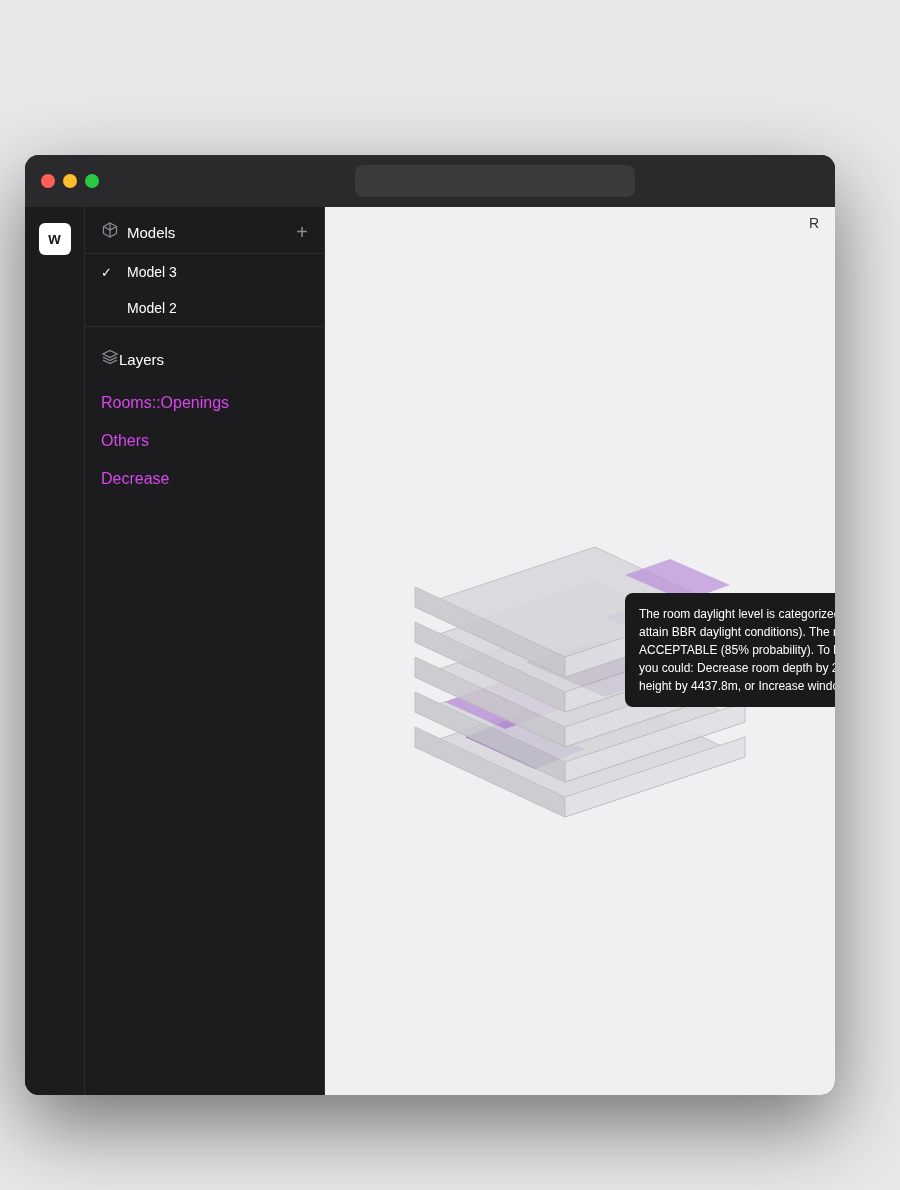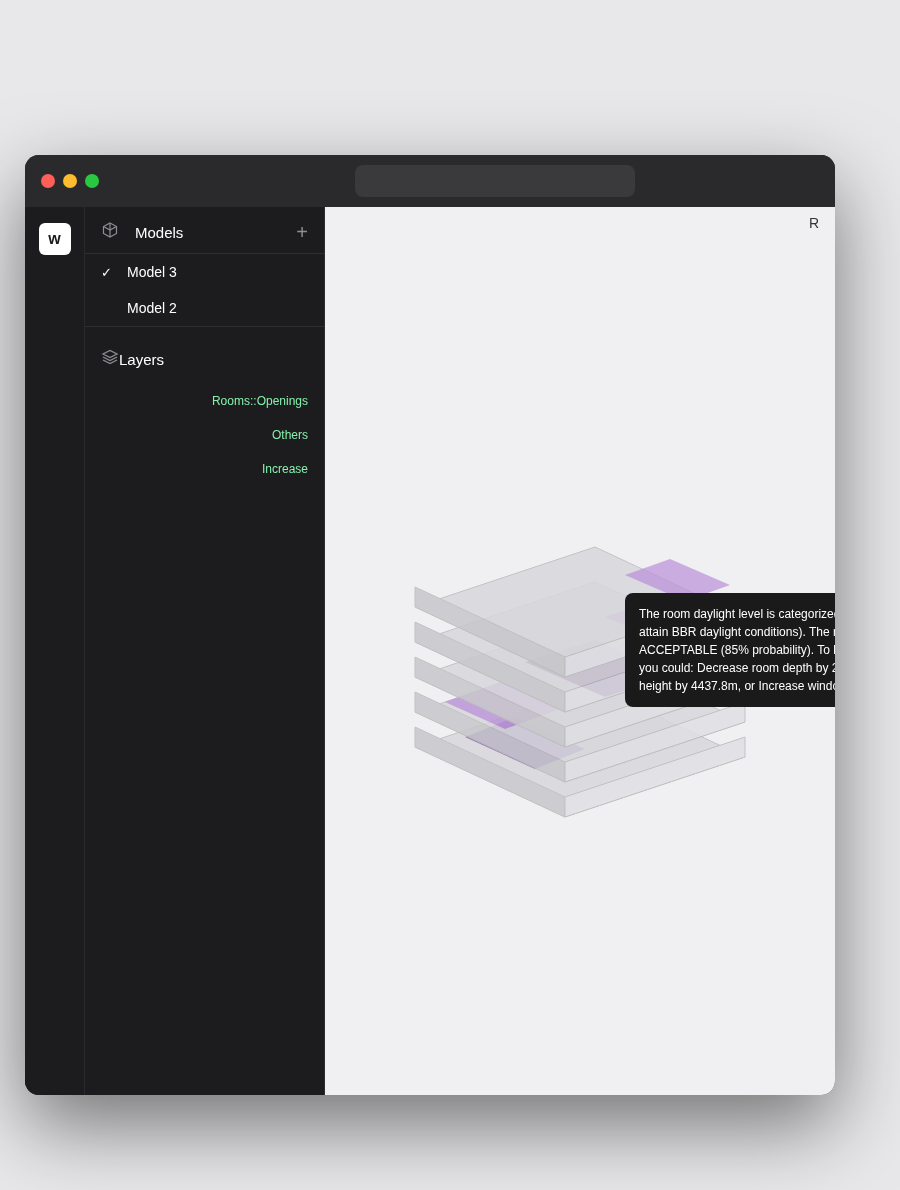--- a/index.html
+++ b/index.html
@@ -112,21 +112,21 @@
     .section-header {
       display: flex;
       align-items: center;
       justify-content: space-between;
       padding: 14px 16px 10px 16px;
     }
 
     .section-title {
       display: flex;
       align-items: center;
-      gap: 16px;
+      gap: 8px;
       color: #ffffff;
       font-size: 15px;
       font-weight: 500;
     }
 
     .section-icon {
       font-size: 16px;
       color: #8e8e93;
     }
 
@@ -178,26 +178,25 @@
       font-size: 15px;
       font-weight: 500;
     }
 
     .layer-items {
       padding: 4px 0;
     }
 
     .layer-item {
       padding: 10px 16px;
-      color: #86efac;
-      font-size: 12px;
+      color: #d946ef;
+      font-size: 16px;
       cursor: pointer;
       display: flex;
       align-items: center;
-      justify-content: flex-end;
     }
 
     
     .main-content {
       flex: 1;
       background: #f0f0f2;
       position: relative;
       overflow: hidden;
     }
 
@@ -305,21 +304,21 @@
         </div>
 
         <div class="layer-items">
           <div class="layer-item">
             <span>Rooms::Openings</span>
           </div>
           <div class="layer-item">
             <span>Others</span>
           </div>
           <div class="layer-item">
-            <span>Increase</span>
+            <span>Decrease</span>
           </div>
         </div>
       </div>
 
     </div>
 
     <div class="main-content">
 
       <div class="top-right-label">R</div>
 

